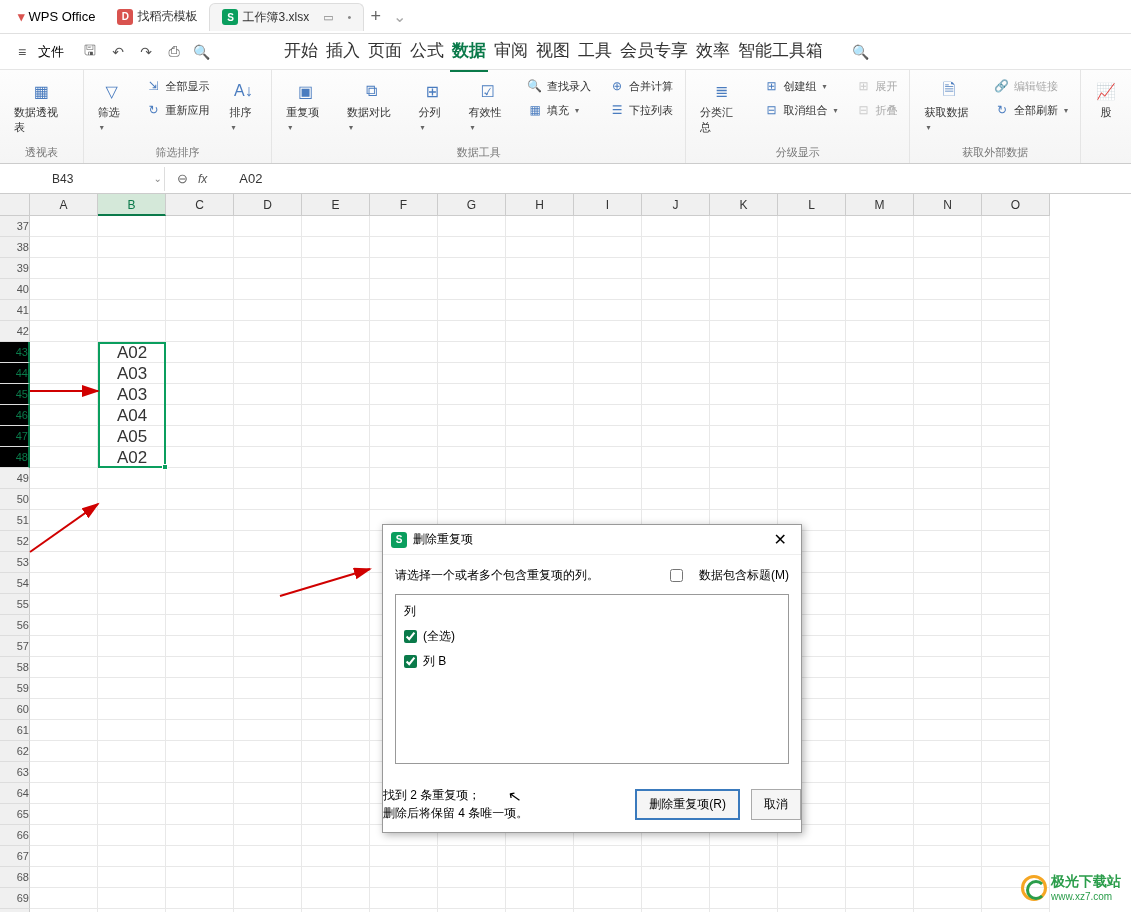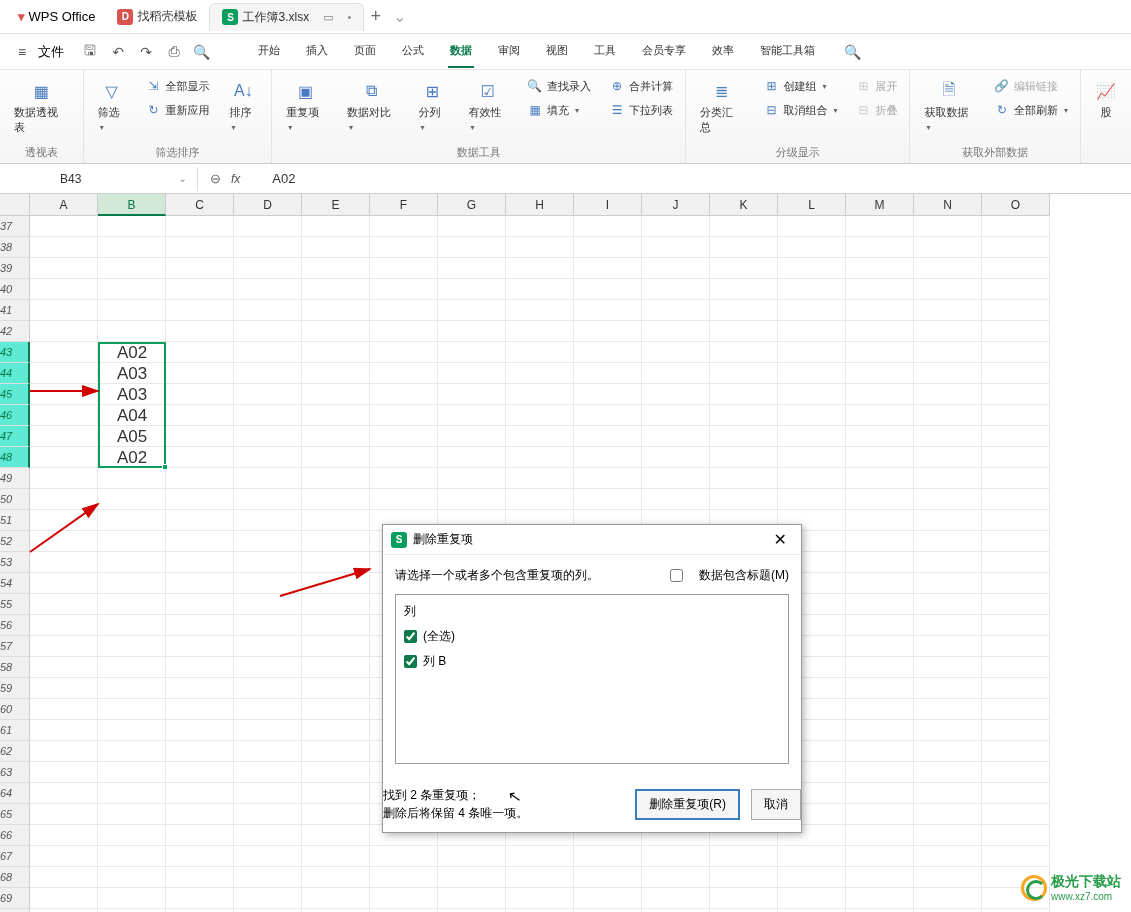--- a/index.html
+++ b/index.html
@@ -12,57 +12,57 @@
 .tab-item { display: flex; align-items: center; gap: 4px; padding: 5px 12px; font-size: 12px; color: #333; border-radius: 6px 6px 0 0; }
 .tab-item.active { background: #f5f5f5; border: 1px solid #ddd; border-bottom: none; }
 .tab-icon-d { width: 16px; height: 16px; background: #d9534f; border-radius: 3px; display: inline-flex; align-items: center; justify-content: center; color: white; font-size: 10px; font-weight: bold; }
 .tab-icon-s { width: 16px; height: 16px; background: #0a9e5e; border-radius: 3px; display: inline-flex; align-items: center; justify-content: center; color: white; font-size: 10px; font-weight: bold; }
 .tab-filler { display: flex; align-items: center; gap: 14px; padding-left: 10px; color: #888; }
 .add-tab { font-size: 18px; color: #666; padding: 0 6px; cursor: pointer; }
 
 
 .menu-bar { height: 36px; background: #fff; display: flex; align-items: center; padding: 0 10px; gap: 4px; border-bottom: 1px solid #e5e5e5; }
 .menu-icon { width: 24px; height: 24px; display: inline-flex; align-items: center; justify-content: center; color: #555; font-size: 14px; cursor: pointer; }
-.menu-tabs { display: flex; gap: 22px; margin-left: 38px; font-size: 11px; }
+.menu-tabs { display: flex; gap: 4px; margin-left: 64px; font-size: 17px; }
 .menu-tab { padding: 8px 2px; color: #333; cursor: pointer; }
 .menu-tab.active { color: #0a7a4a; border-bottom: 2px solid #0a7a4a; font-weight: 700; }
 .menu-search { margin-left: 20px; color: #666; }
 
 
 .ribbon { height: 94px; background: linear-gradient(#fdfdfd, #f5f5f5); display: flex; border-bottom: 1px solid #ccc; }
 .ribbon-group { display: flex; flex-direction: column; justify-content: space-between; padding: 6px 8px 3px; border-right: 1px solid #e5e5e5; }
 .ribbon-group-content { display: flex; gap: 10px; align-items: flex-start; flex: 1; }
 .ribbon-group-label { text-align: center; font-size: 11px; color: #777; padding-top: 2px; }
 .ribbon-btn-lg { display: flex; flex-direction: column; align-items: center; gap: 3px; font-size: 11px; color: #333; padding: 4px 6px; cursor: pointer; }
 .ribbon-stack { display: flex; flex-direction: column; gap: 4px; }
 .ribbon-btn-sm { display: flex; align-items: center; gap: 4px; font-size: 11px; color: #333; padding: 2px 4px; cursor: pointer; white-space: nowrap; }
 .ribbon-btn-sm.disabled { color: #aaa; }
 .ribbon-icon { width: 22px; height: 22px; display: inline-flex; align-items: center; justify-content: center; color: #4a7cbf; font-size: 16px; }
 .ribbon-icon-sm { width: 16px; height: 16px; display: inline-flex; align-items: center; justify-content: center; color: #4a7cbf; font-size: 12px; }
 .dropdown-arrow { font-size: 8px; color: #666; margin-left: 2px; }
 
 
 .formula-bar { height: 30px; background: #fff; display: flex; align-items: center; border-bottom: 1px solid #ccc; }
-.name-box { width: 198px; padding: 0 10px; font-size: 12px; color: #333; display: flex; align-items: center; justify-content: space-between; border-right: 1px solid #ddd; height: 24px; }
+.name-box { width: 165px; padding: 0 2px; font-size: 12px; color: #333; display: flex; align-items: center; justify-content: space-between; border-right: 1px solid #ddd; height: 24px; }
 .name-box-text { margin-left: 50px; }
 .name-box-arrow { color: #888; font-size: 10px; }
 .fx-area { display: flex; align-items: center; gap: 10px; padding: 0 12px; }
 .fx-icon { color: #666; font-size: 13px; }
 .fx-label { font-style: italic; font-size: 12px; color: #555; }
 .formula-input { font-size: 13px; padding-left: 20px; color: #333; }
 
 
 .sheet-container { position: relative; background: #fff; height: 718px; overflow: hidden; }
 .sheet-corner { position: absolute; left: 0; top: 0; width: 30px; height: 22px; background: #f0f0f0; border-right: 1px solid #ccc; border-bottom: 1px solid #ccc; }
 .col-headers { position: absolute; left: 30px; top: 0; height: 22px; display: flex; }
 .col-header { width: 68px; background: #f0f0f0; border-right: 1px solid #ccc; border-bottom: 1px solid #ccc; text-align: center; font-size: 12px; line-height: 22px; color: #333; }
 .col-header.selected { background: #d4e8d9; color: #0a7a4a; border-bottom: 2px solid #0a7a4a; }
 .row-headers { position: absolute; left: 0; top: 22px; width: 30px; }
-.row-header { height: 21px; background: #f0f0f0; border-right: 1px solid #ccc; border-bottom: 1px solid #ddd; text-align: left; font-size: 11px; line-height: 21px; color: #555; font-style: italic; }
-.row-header.selected { background: #5eead4; color: #0a7a4a; border-right: 2px solid #0a7a4a; }
+.row-header { height: 21px; background: #f0f0f0; border-right: 1px solid #ccc; border-bottom: 1px solid #ddd; text-align: right; font-size: 11px; line-height: 21px; color: #555; }
+.row-header.selected { background: #000000; color: #0a7a4a; border-right: 2px solid #0a7a4a; }
 .grid { position: absolute; left: 30px; top: 22px; }
 .grid-row { display: flex; height: 21px; }
 .grid-cell { width: 68px; border-right: 1px solid #e8e8e8; border-bottom: 1px solid #e8e8e8; }
 
 
 .selection-box { position: absolute; border: 2px solid #0a9e5e; pointer-events: none; }
 .selection-handle { position: absolute; width: 6px; height: 6px; background: #0a9e5e; border: 1px solid white; right: -4px; bottom: -4px; }
 .data-cell { position: absolute; font-size: 17px; text-align: center; color: #333; display: flex; align-items: center; justify-content: center; }
 
 

